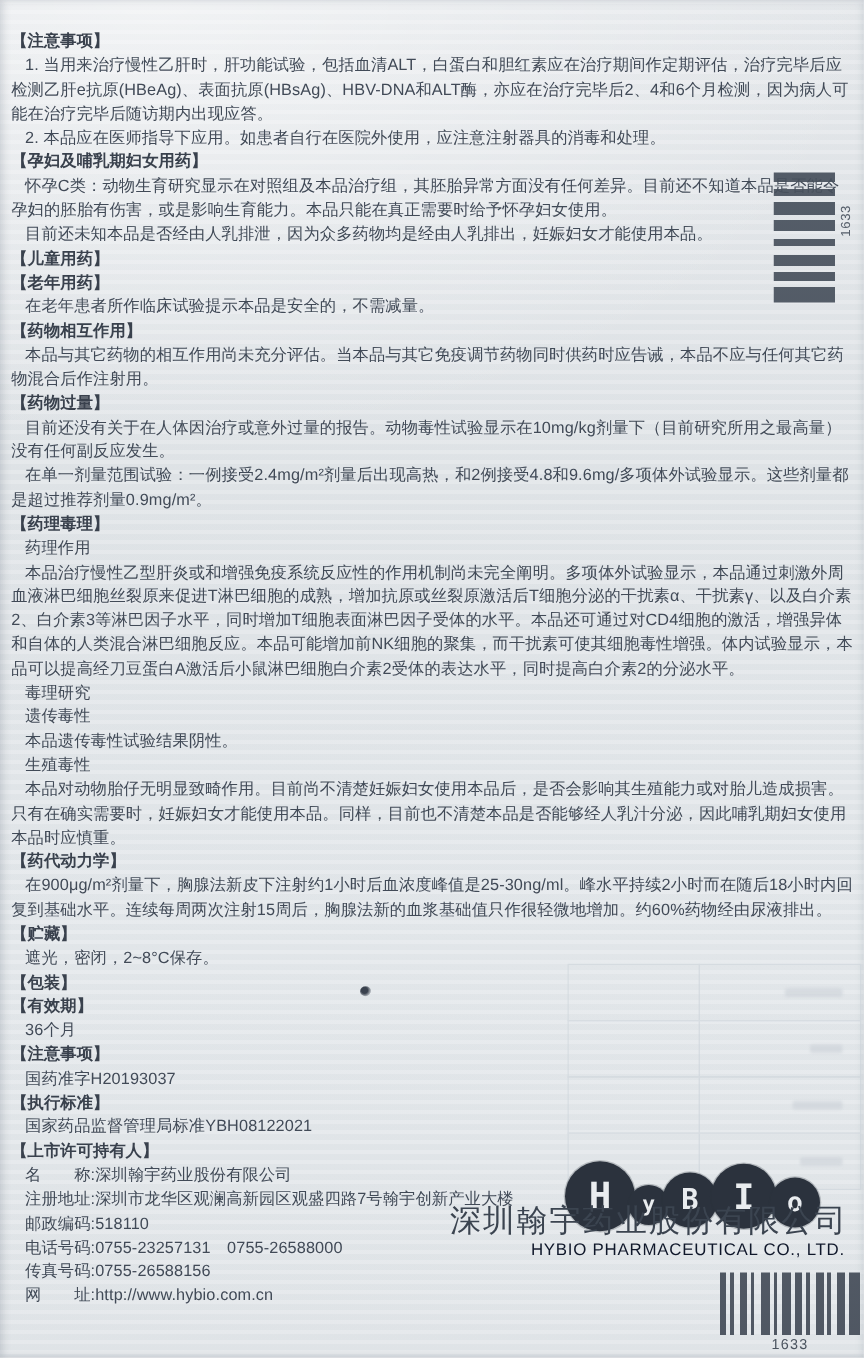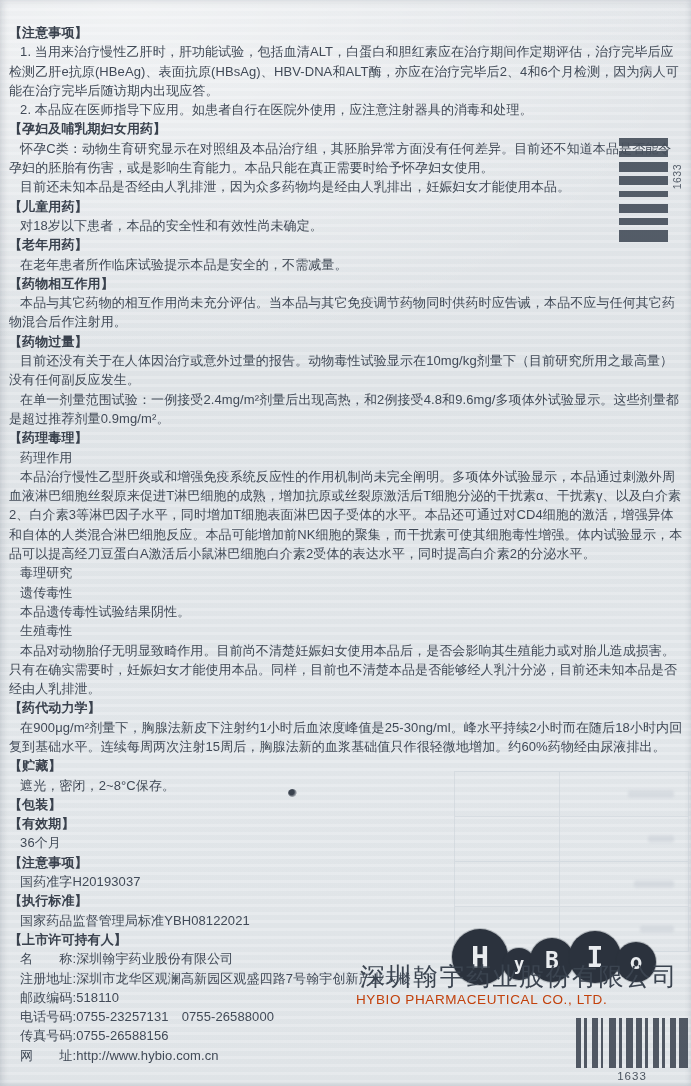--- a/index.html
+++ b/index.html
@@ -57,22 +57,22 @@
   .blob{
     border-radius:50%;display:flex;align-items:center;justify-content:center;
     color:#e9ecef;font-family:"DejaVu Sans Mono","Liberation Mono",monospace;font-weight:700;
     box-shadow:0 0 0 1px rgba(43,50,61,.25);
   }
   .company-cn{
     position:absolute;right:12px;top:960px;width:320px;text-align:center;
     font-size:25px;font-weight:400;color:#3b4450;letter-spacing:1.5px;white-space:nowrap;
   }
   .company-en{
-    position:absolute;right:15px;top:992px;width:320px;text-align:left;
-    font-size:13.5px;color:#c2410c;letter-spacing:.6px;white-space:nowrap;
+    position:absolute;right:15px;top:992px;width:320px;text-align:right;
+    font-size:13.5px;color:#0f172a;letter-spacing:.6px;white-space:nowrap;
   }
   
   .bottom-barcode-wrap{position:absolute;right:2px;top:1018px;width:114px;height:66px;text-align:center;}
   .bottom-barcode{
     width:112px;height:50px;margin:0 auto;
     background:linear-gradient(90deg,
       #454d59 0 5px, rgba(0,0,0,0) 5px 8px,
       #454d59 8px 11px, rgba(0,0,0,0) 11px 16px,
       #454d59 16px 22px, rgba(0,0,0,0) 22px 25px,
       #454d59 25px 27px, rgba(0,0,0,0) 27px 33px,
@@ -93,36 +93,35 @@
 <body>
 
 <div class="content">
     <div class="sec-title">【注意事项】</div>
     <div class="para">1. 当用来治疗慢性乙肝时，肝功能试验，包括血清ALT，白蛋白和胆红素应在治疗期间作定期评估，治疗完毕后应检测乙肝e抗原(HBeAg)、表面抗原(HBsAg)、HBV-DNA和ALT酶，亦应在治疗完毕后2、4和6个月检测，因为病人可能在治疗完毕后随访期内出现应答。</div>
     <div class="para">2. 本品应在医师指导下应用。如患者自行在医院外使用，应注意注射器具的消毒和处理。</div>
     <div class="sec-title">【孕妇及哺乳期妇女用药】</div>
     <div class="para">怀孕C类：动物生育研究显示在对照组及本品治疗组，其胚胎异常方面没有任何差异。目前还不知道本品是否能令孕妇的胚胎有伤害，或是影响生育能力。本品只能在真正需要时给予怀孕妇女使用。</div>
     <div class="para">目前还未知本品是否经由人乳排泄，因为众多药物均是经由人乳排出，妊娠妇女才能使用本品。</div>
     <div class="sec-title">【儿童用药】</div>
-    <div class="para">对18岁以下患者，本品的安全性和有效性尚未确定。</div>
     <div class="sec-title">【老年用药】</div>
     <div class="para">在老年患者所作临床试验提示本品是安全的，不需减量。</div>
     <div class="sec-title">【药物相互作用】</div>
     <div class="para">本品与其它药物的相互作用尚未充分评估。当本品与其它免疫调节药物同时供药时应告诫，本品不应与任何其它药物混合后作注射用。</div>
     <div class="sec-title">【药物过量】</div>
     <div class="para">目前还没有关于在人体因治疗或意外过量的报告。动物毒性试验显示在10mg/kg剂量下（目前研究所用之最高量）没有任何副反应发生。</div>
     <div class="para">在单一剂量范围试验：一例接受2.4mg/m²剂量后出现高热，和2例接受4.8和9.6mg/多项体外试验显示。这些剂量都是超过推荐剂量0.9mg/m²。</div>
     <div class="sec-title">【药理毒理】</div>
     <div class="para">药理作用</div>
     <div class="para">本品治疗慢性乙型肝炎或和增强免疫系统反应性的作用机制尚未完全阐明。多项体外试验显示，本品通过刺激外周血液淋巴细胞丝裂原来促进T淋巴细胞的成熟，增加抗原或丝裂原激活后T细胞分泌的干扰素α、干扰素γ、以及白介素2、白介素3等淋巴因子水平，同时增加T细胞表面淋巴因子受体的水平。本品还可通过对CD4细胞的激活，增强异体和自体的人类混合淋巴细胞反应。本品可能增加前NK细胞的聚集，而干扰素可使其细胞毒性增强。体内试验显示，本品可以提高经刀豆蛋白A激活后小鼠淋巴细胞白介素2受体的表达水平，同时提高白介素2的分泌水平。</div>
     <div class="para">毒理研究</div>
     <div class="para">遗传毒性</div>
     <div class="para">本品遗传毒性试验结果阴性。</div>
     <div class="para">生殖毒性</div>
-    <div class="para">本品对动物胎仔无明显致畸作用。目前尚不清楚妊娠妇女使用本品后，是否会影响其生殖能力或对胎儿造成损害。只有在确实需要时，妊娠妇女才能使用本品。同样，目前也不清楚本品是否能够经人乳汁分泌，目前还未知本品是否经由人乳排泄。</div>
+    <div class="para">本品对动物胎仔无明显致畸作用。目前尚不清楚妊娠妇女使用本品后，是否会影响其生殖能力或对胎儿造成损害。只有在确实需要时，妊娠妇女才能使用本品。同样，目前也不清楚本品是否能够经人乳汁分泌，因此哺乳期妇女使用本品时应慎重。</div>
     <div class="sec-title">【药代动力学】</div>
     <div class="para">在900μg/m²剂量下，胸腺法新皮下注射约1小时后血浓度峰值是25-30ng/ml。峰水平持续2小时而在随后18小时内回复到基础水平。连续每周两次注射15周后，胸腺法新的血浆基础值只作很轻微地增加。约60%药物经由尿液排出。</div>
     <div class="sec-title">【贮藏】</div>
     <div class="para">遮光，密闭，2~8°C保存。</div>
     <div class="sec-title">【包装】</div>
     <div class="sec-title">【有效期】</div>
     <div class="para">36个月</div>
     <div class="sec-title">【注意事项】</div>
     <div class="para">国药准字H20193037</div>
     <div class="sec-title">【执行标准】</div>

